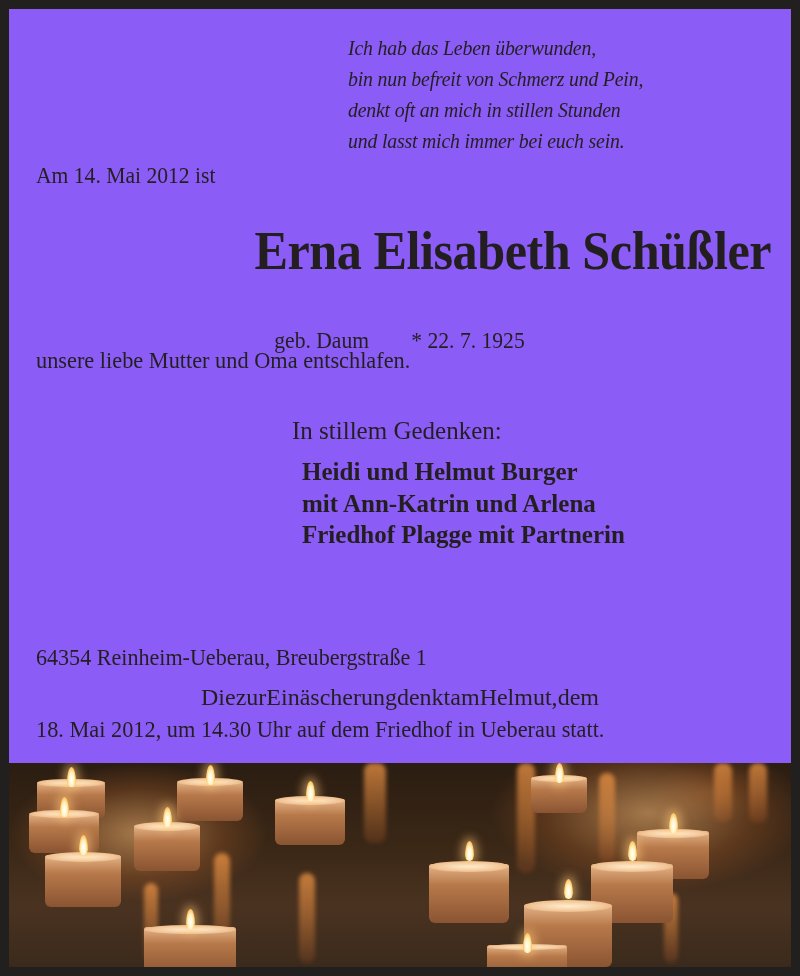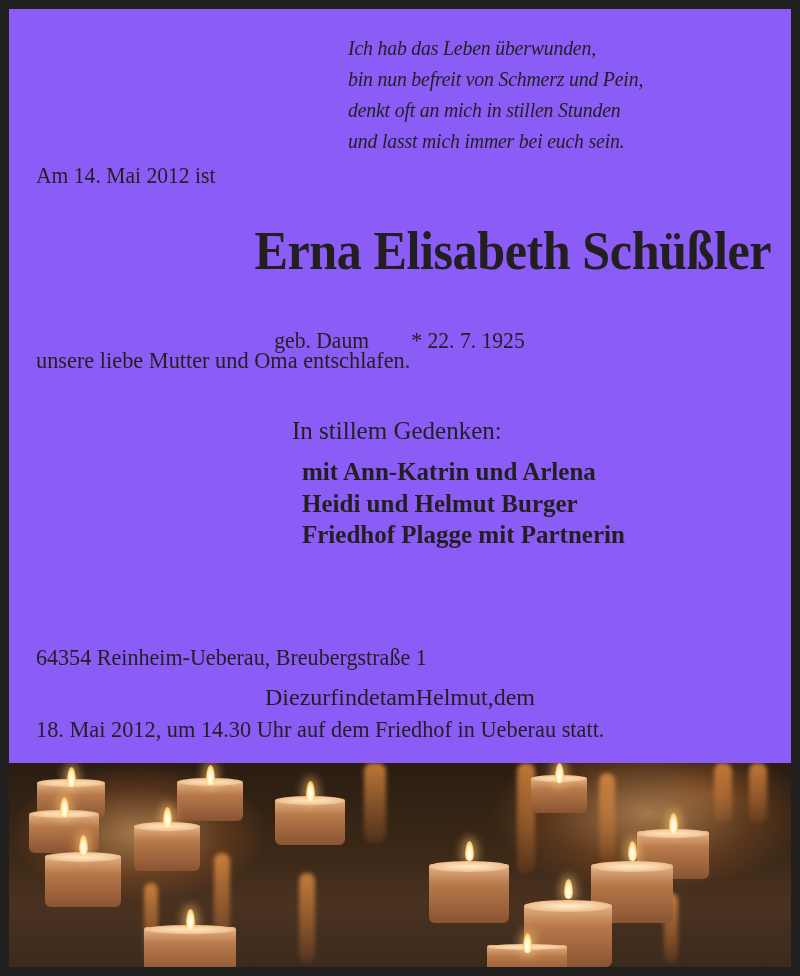--- a/index.html
+++ b/index.html
@@ -167,32 +167,33 @@
 
   <div class="born">
     <span>geb. Daum</span><span class="gap"></span><span>* 22. 7. 1925</span>
   </div>
 
   <div class="passed">unsere liebe Mutter und Oma entschlafen.</div>
 
   <div class="memory-label">In stillem Gedenken:</div>
 
   <div class="mourners">
+    <div>Heidi und Helmut Burger</div>
     <div>mit Ann-Katrin und Arlena</div>
-    <div>Heidi und Helmut Burger</div>
     <div>Friedhof Plagge mit Partnerin</div>
   </div>
 
   <div class="address">64354 Reinheim-Ueberau, Breubergstraße 1</div>
 
   <div class="ceremony">
     <div class="l1">
       <span>Die</span>
       <span>zur</span>
-      <span>findet</span>
+      <span>Einäscherung</span>
+      <span>denkt</span>
       <span>am</span>
       <span>Helmut,</span>
       <span>dem</span>
     </div>
     <div class="l2">18. Mai 2012, um 14.30 Uhr auf dem Friedhof in Ueberau statt.</div>
   </div>
 </div>
 
 <div class="photo">
 

